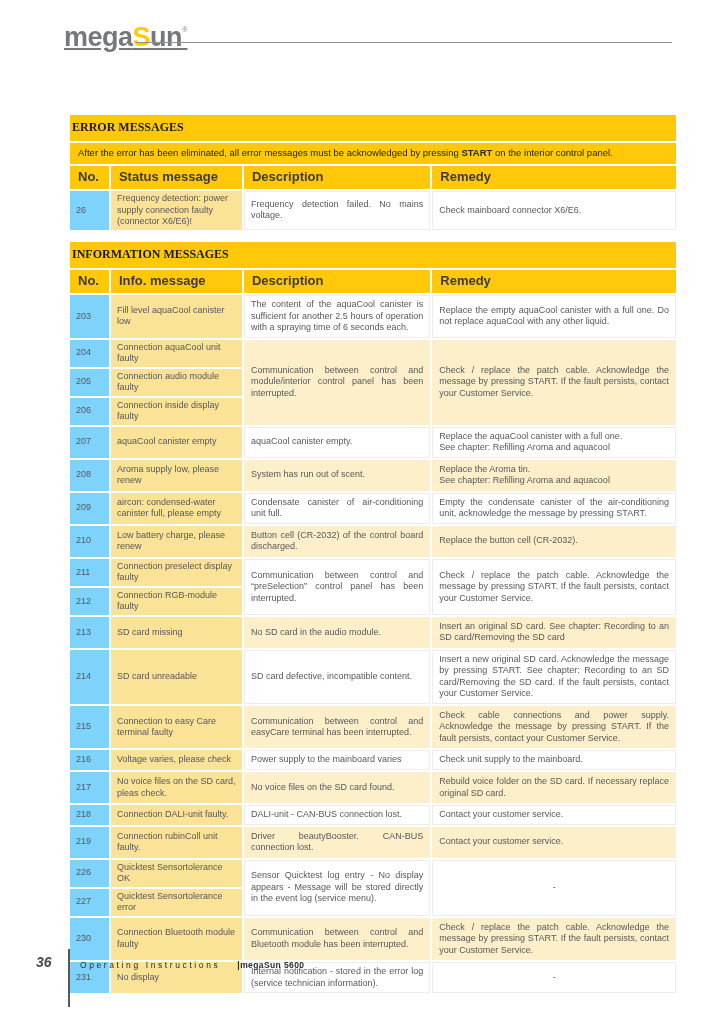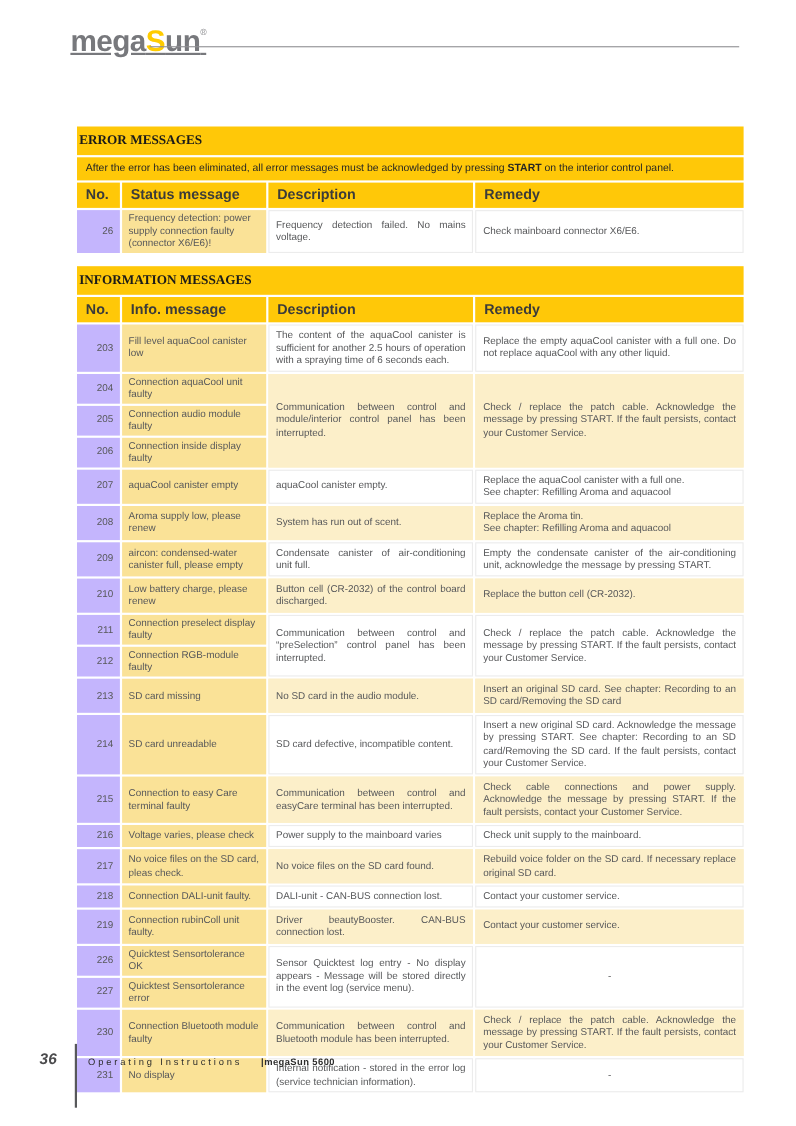--- a/index.html
+++ b/index.html
@@ -19,21 +19,21 @@
   #error-table-slot{top:113px;}
   #info-table-slot{top:240px;}
   table{border-collapse:separate;border-spacing:2px;width:610px;table-layout:fixed;}
   td{font-size:9px;line-height:1.28;color:#57585a;vertical-align:middle;
      padding:2px 6px;word-wrap:break-word;}
   .title-cell{background:#ffc808;color:#1b1b19;font-weight:bold;font-size:12px;
      text-align:left;height:22px;padding:2px;font-family:Liberation Serif, serif;}
   .note-cell{background:#ffc808;color:#262624;font-size:9.5px;height:17px;padding:2px 8px;}
   .col-head{background:#ffc808;color:#3b3b3a;font-size:13px;height:19px;
      font-weight:bold;text-align:left;padding:2px 8px;}
-  .no-cell{background:#c4b5fd;text-align:right;}
+  .no-cell{background:#7dd3fc;}
   .msg-cell{background:#fae297;}
   .desc,.remedy{text-align:justify;vertical-align:middle;padding:3px 6px;}
   .remedy{white-space:pre-line;margin-top:44px;}
   .shade-white{background:#ffffff;border:1px solid #ececec;}
   .shade-cream{background:#fcefc9;border:1px solid #fcefc9;}
   .dash{text-align:center;}
   
   .footer-pagenum{position:absolute;left:36px;top:954px;font-size:14px;
      font-weight:bold;color:#4b4b4d;font-style:italic;}
   .footer-vrule{position:absolute;left:68px;top:949px;width:1.5px;height:58px;

